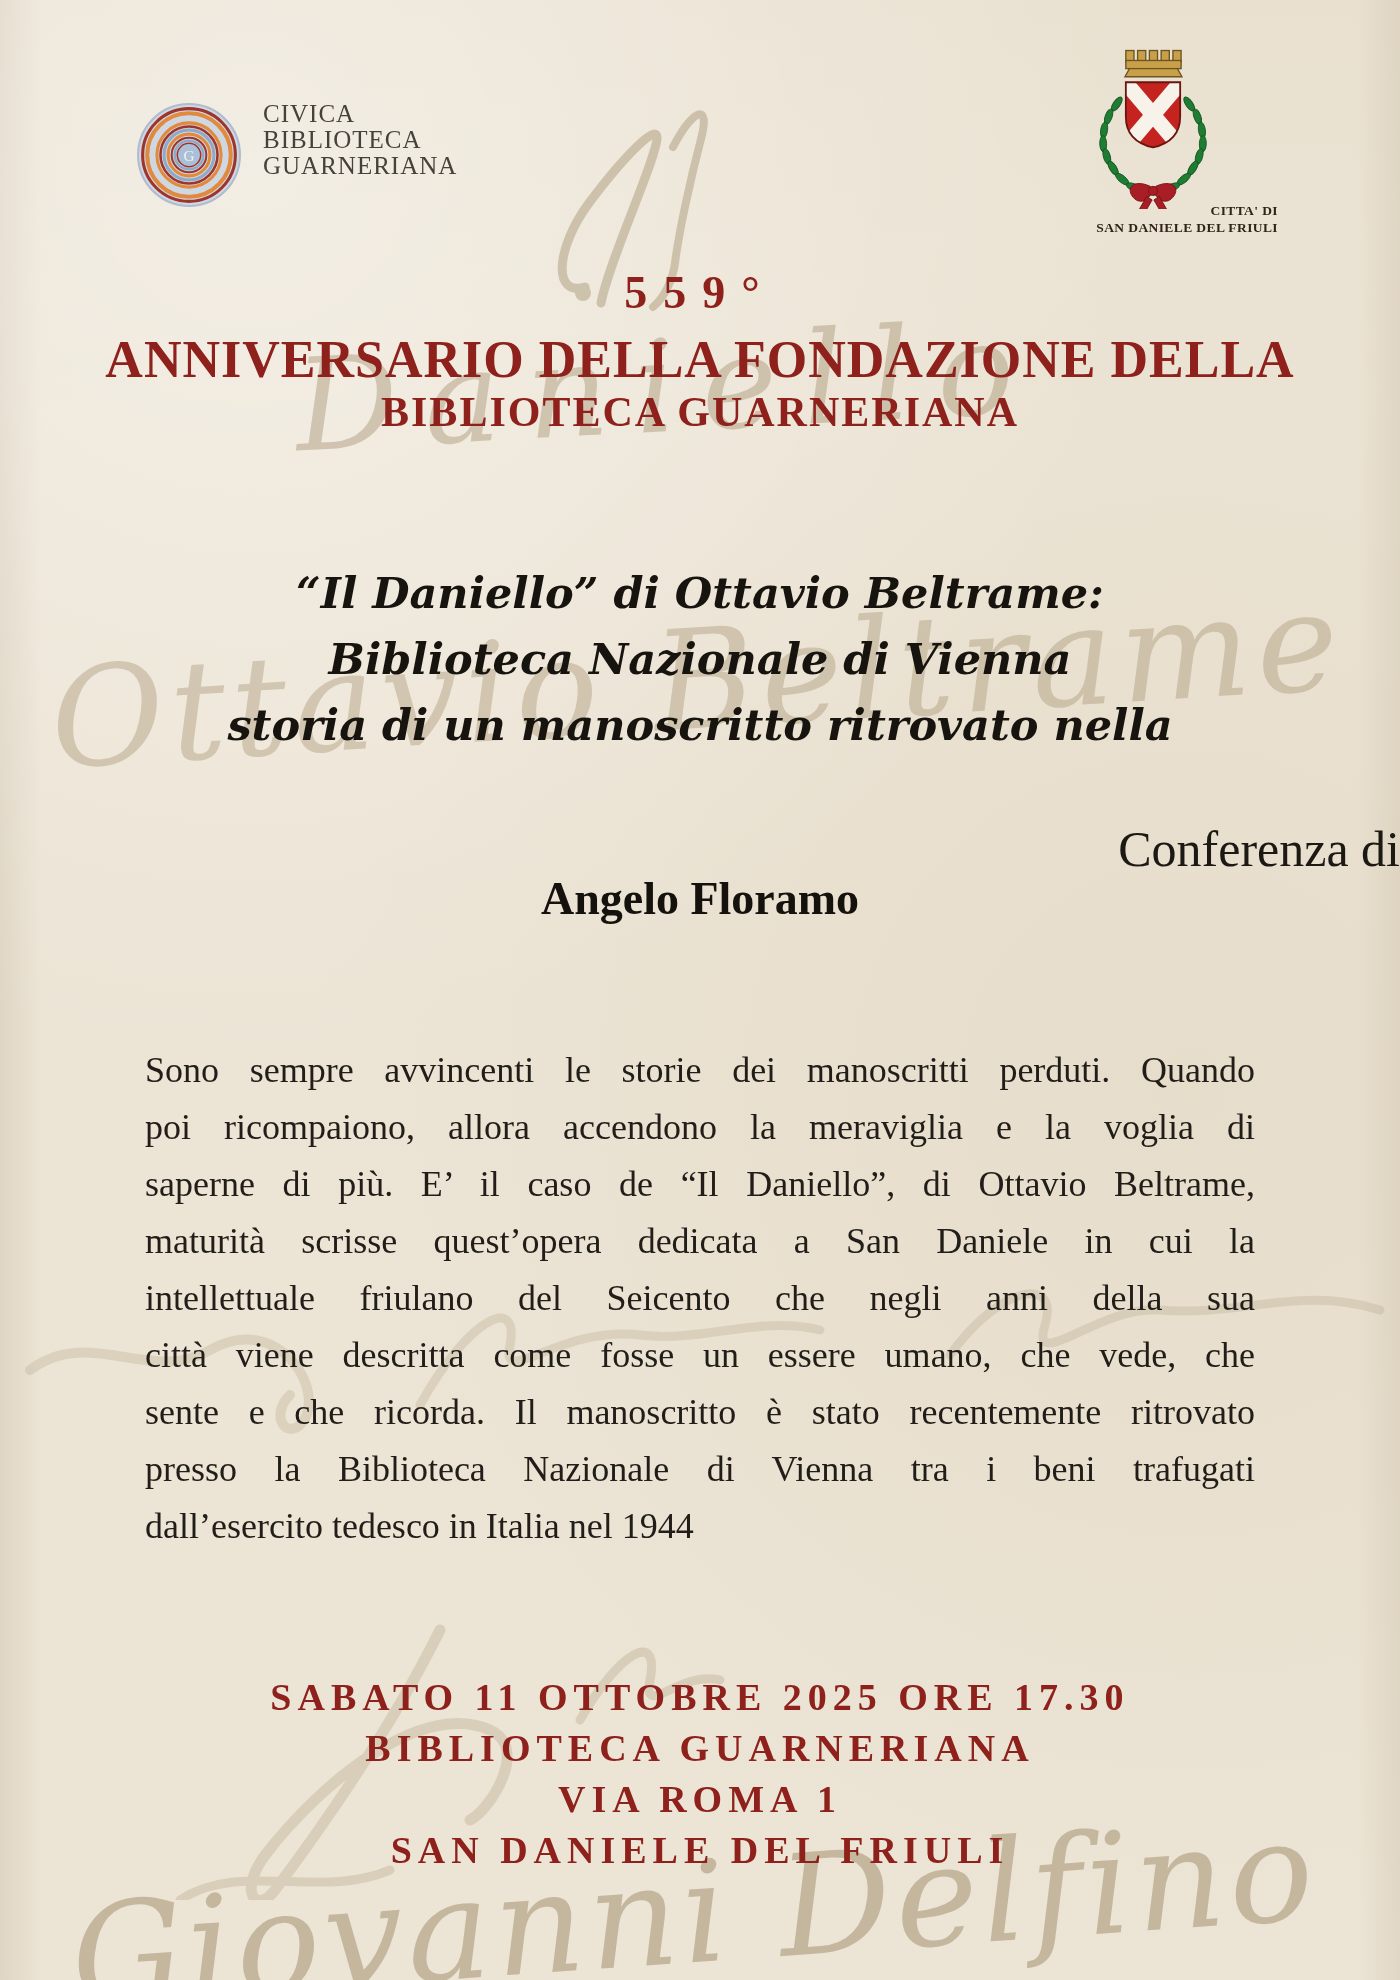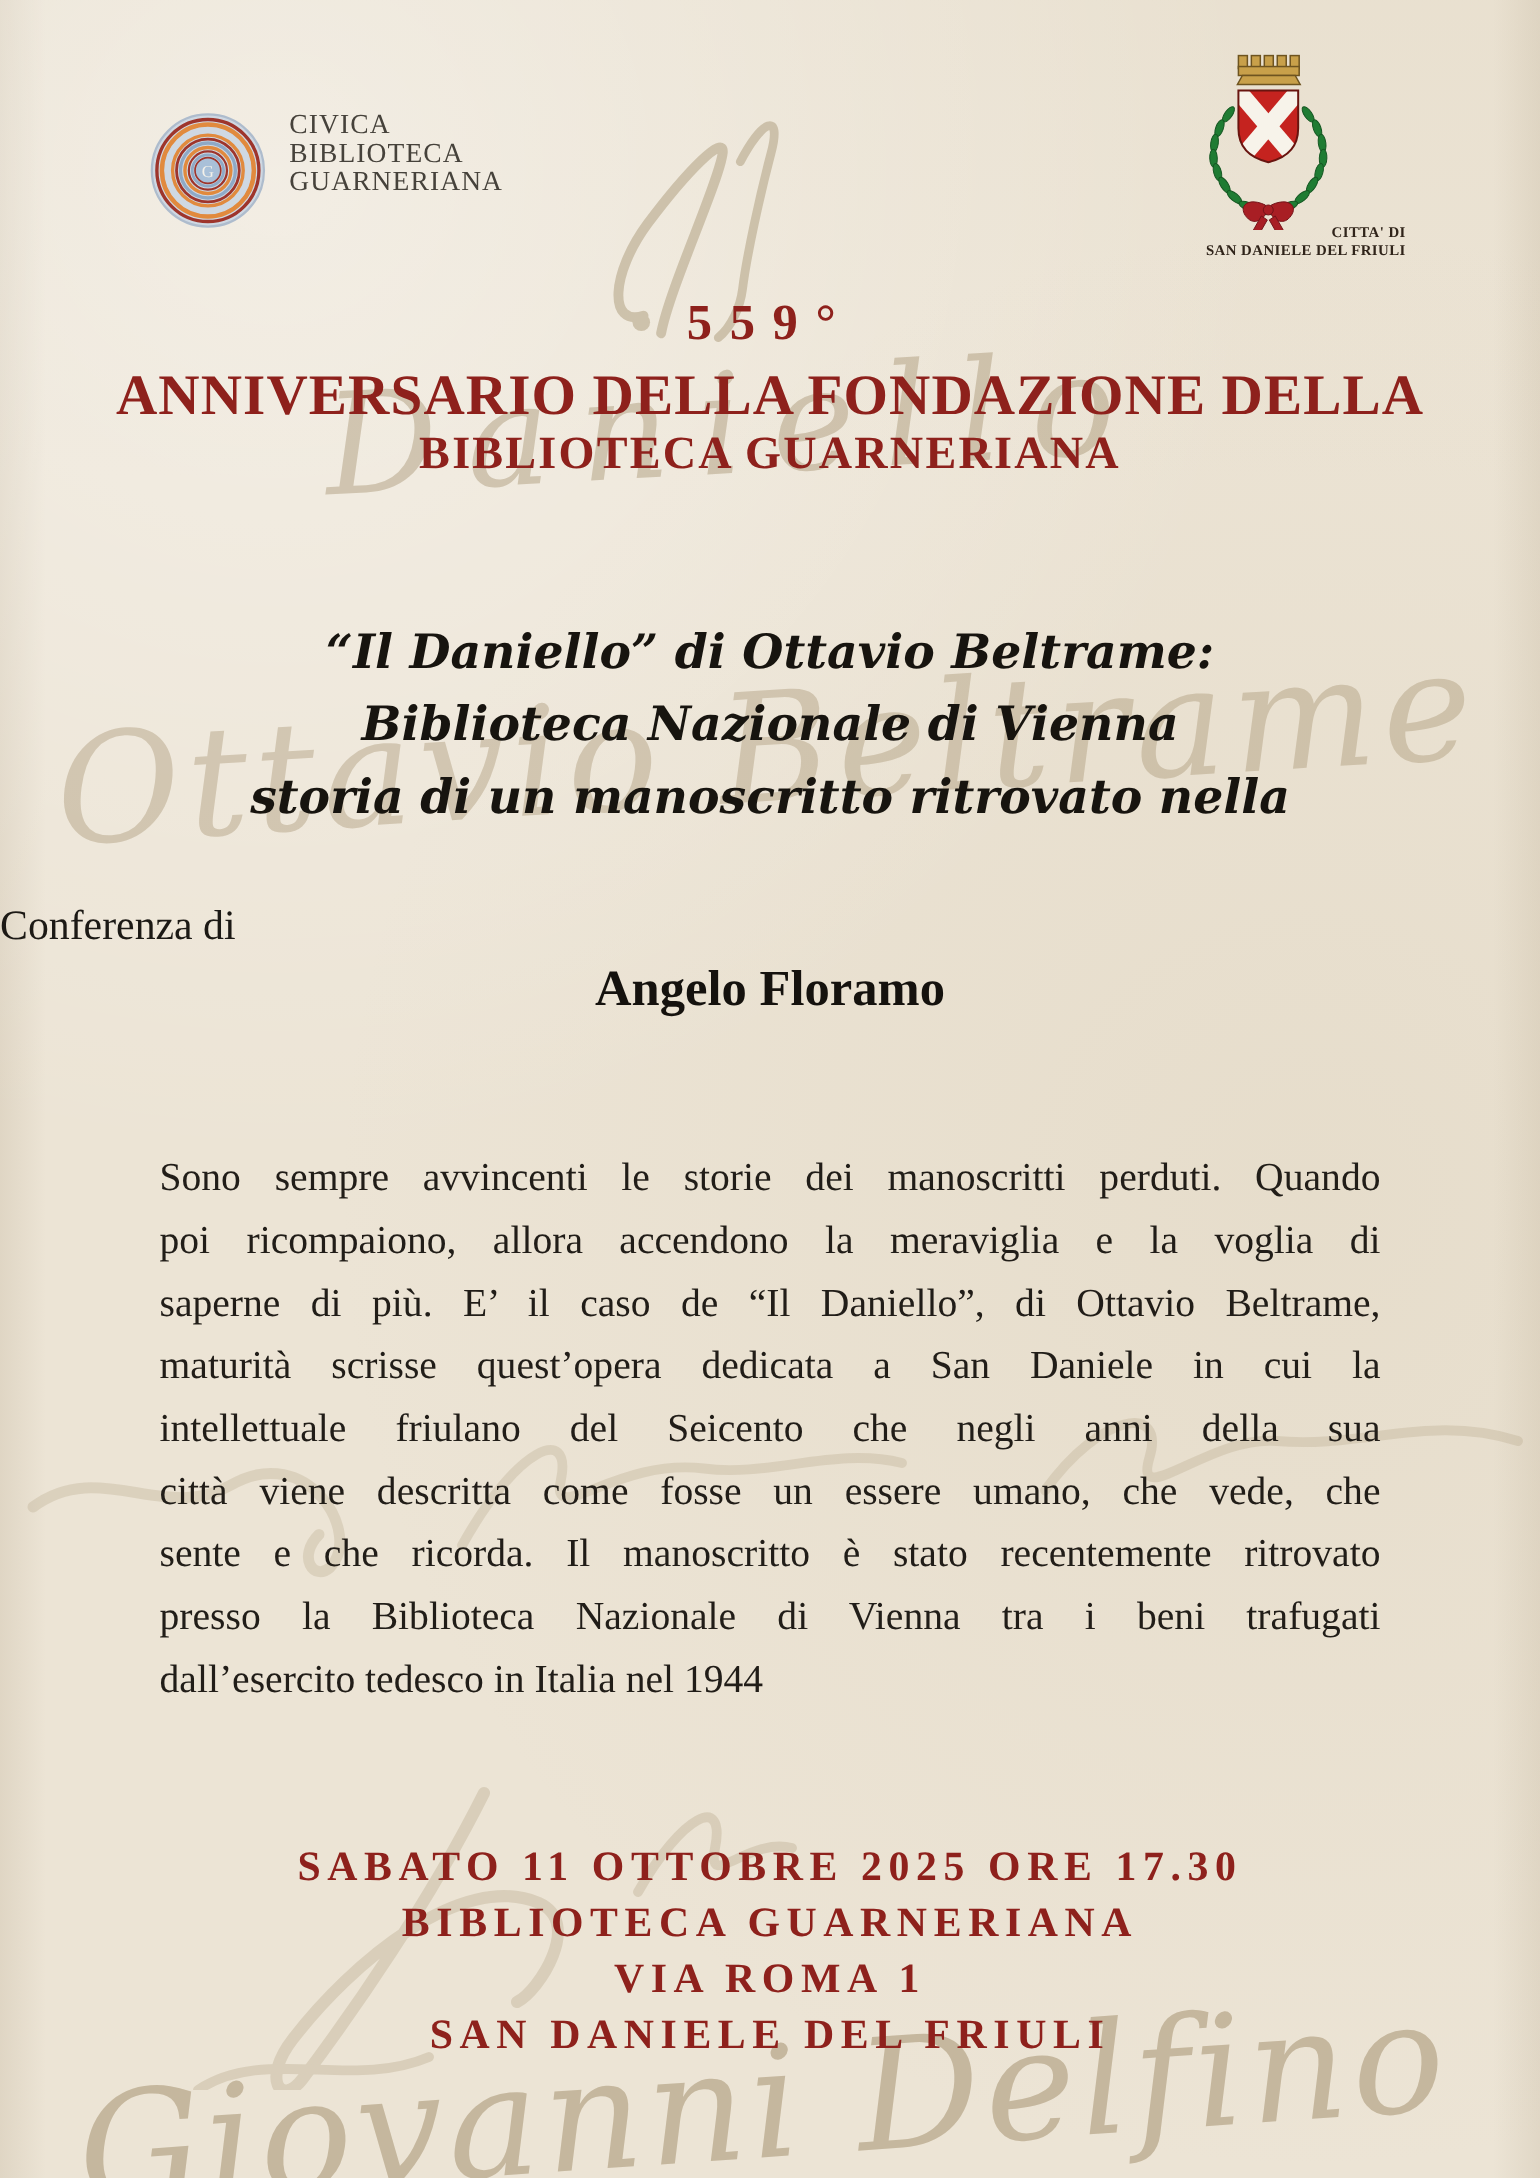--- a/index.html
+++ b/index.html
@@ -35,21 +35,21 @@
   
   .red-center{position:absolute;left:0;width:100%;text-align:center;color:#8e211c;font-weight:bold;}
   .t-num{top:266px;font-size:46px;letter-spacing:16px;}
   .t-l1{top:330px;font-size:52px;letter-spacing:1px;}
   .t-l2{top:388px;font-size:42px;letter-spacing:2px;}
   
   .subtitle{position:absolute;left:0;top:560px;width:100%;text-align:center;
     font-family:"DejaVu Serif",serif;font-style:italic;font-weight:bold;
     font-size:43px;line-height:66px;color:#17140f;}
   
-  .sp-intro{position:absolute;left:0;top:820px;width:100%;text-align:left;font-size:38px;color:#1c1915;}
+  .sp-intro{position:absolute;left:0;top:820px;width:100%;text-align:right;font-size:50px;color:#1c1915;}
   .sp-name{position:absolute;left:0;top:872px;width:100%;text-align:center;font-size:46px;font-weight:bold;color:#15120e;}
   
   .bodytext{position:absolute;left:145px;top:1042px;width:1110px;color:#211d18;}
   .bodytext .bl{font-size:36px;line-height:57px;height:57px;text-align:justify;text-align-last:justify;}
   .bodytext .bl.last{text-align-last:left;}
   
   .footer{position:absolute;left:0;top:1672px;width:100%;text-align:center;color:#8e211c;font-weight:bold;}
   .footer .fl{font-size:38px;line-height:51px;letter-spacing:6px;}
 </style>
 </head>

